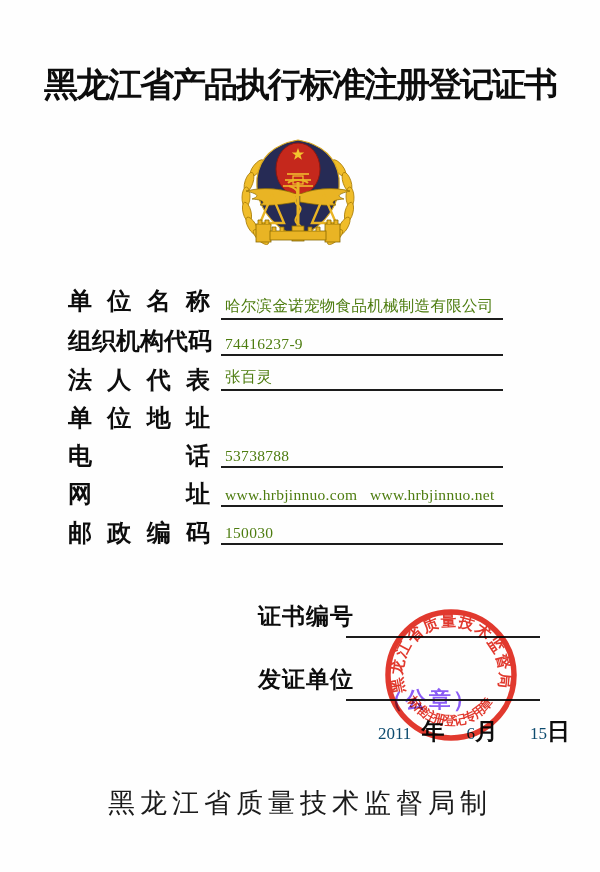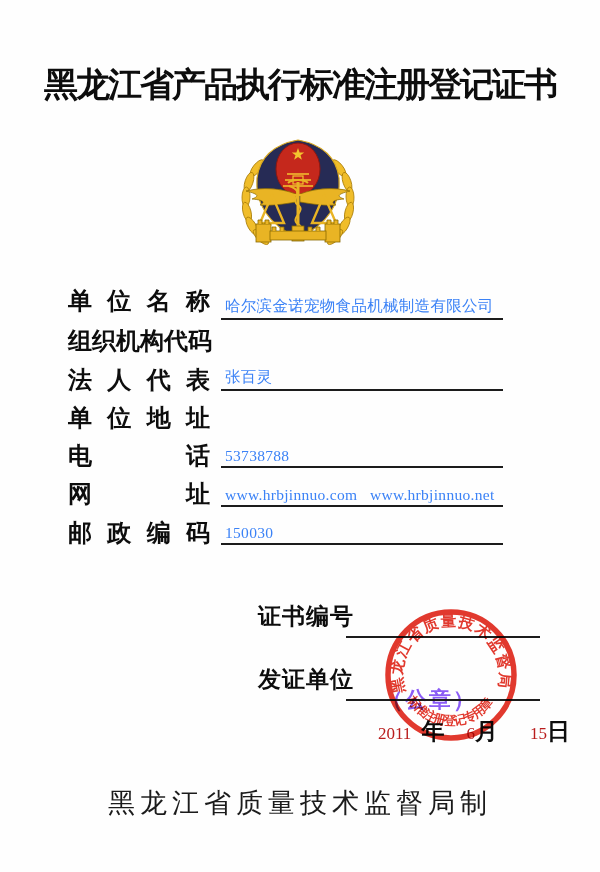--- a/index.html
+++ b/index.html
@@ -21,21 +21,21 @@
     position:absolute;left:68px;width:142px;font-size:24px;font-weight:700;
     color:#0d0d0d;text-align:justify;text-align-last:justify;-moz-text-align-last:justify;
     line-height:28px;white-space:nowrap;
   }
   .f-line{
     position:absolute;left:221px;width:282px;height:26px;
     border-bottom:2px solid #1c1c1c;display:flex;align-items:flex-end;
   }
   .val{
     font-size:15.5px;padding:0 0 1px 4px;white-space:pre;letter-spacing:0.3px;
-    color:#3b82f6;
+    color:#4d7c0f;
   }
   .r1l{top:287px}.r1v{top:292px}
   .r2l{top:327px}.r2v{top:328px}
   .r3l{top:366px}.r3v{top:363px}
   .r4l{top:404px}.r4v{top:402px}
   .r5l{top:442px}.r5v{top:440px}
   .r6l{top:480px}.r6v{top:479px}
   .r7l{top:519px}.r7v{top:517px}
   
   .cert-no-label,.issuer-label{
@@ -51,21 +51,21 @@
   .line1{top:610px}
   .line2{top:673px}
   .issuer-val{
     position:absolute;left:381px;top:685px;font-size:22px;font-weight:700;
     letter-spacing:2px;color:#8b5cf6;white-space:nowrap;
   }
   .date-row{
     position:absolute;left:378px;top:716px;display:flex;align-items:baseline;
     white-space:nowrap;
   }
-  .date-num{font-size:17px;color:#b91c1c;}
+  .date-num{font-size:17px;color:#0c4a6e;}
   .date-unit{font-size:23px;font-weight:700;color:#0d0d0d;}
   .gap-a{margin-left:10px}.gap-b{margin-left:22px}.gap-c{margin-left:32px}
   
   .seal{
     position:absolute;left:376px;top:600px;width:150px;height:150px;
     mix-blend-mode:multiply;opacity:0.92;pointer-events:none;
   }
   
   .footer{
     position:absolute;top:785px;left:0;width:600px;text-align:center;
@@ -119,20 +119,23 @@
       <path d="M26,88 v-4 h4 v4 M33,88 v-4 h4 v4 M95,88 v-4 h4 v4 M102,88 v-4 h4 v4"></path>
     </g>
   </svg>
 
   <div class="f-label r1l">单位名称</div>
   <div class="f-line r1v">
       <span class="val">哈尔滨金诺宠物食品机械制造有限公司</span>
     </div>
 
   <div class="f-label r2l">组织机构代码</div>
+  <div class="f-line r2v">
+      <span class="val">74416237-9</span>
+    </div>
 
   <div class="f-label r3l">法人代表</div>
   <div class="f-line r3v">
       <span class="val">张百灵</span>
     </div>
 
   <div class="f-label r4l">单位地址</div>
 
   <div class="f-label r5l">电话</div>
   <div class="f-line r5v">

